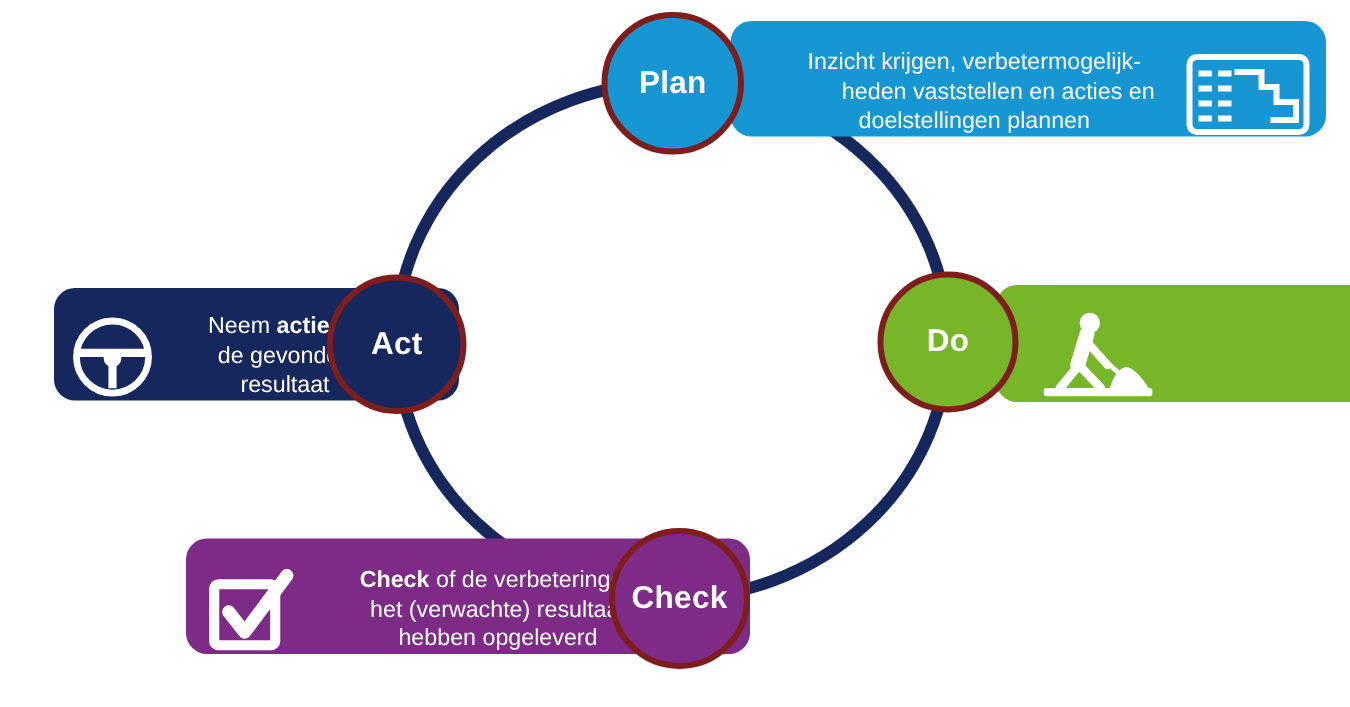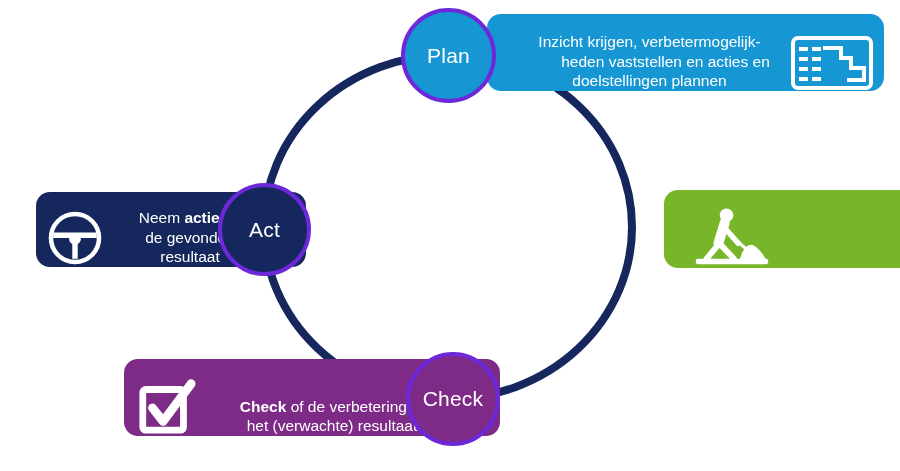--- a/index.html
+++ b/index.html
@@ -11,22 +11,22 @@
   .label{
     position:absolute;z-index:2;border-radius:14px;display:flex;align-items:flex-end;
     color:#fff;
   }
   .label .txt{
     flex:1;text-align:center;font-size:15.5px;line-height:1.26;font-weight:400;
   }
   .label .ic{flex:0 0 auto;display:flex;align-items:center;justify-content:center;}
   .node{
     position:absolute;z-index:3;border-radius:50%;box-sizing:border-box;
-    border:4px solid #6d28d9;display:flex;align-items:center;justify-content:center;
-    color:#fff;font-weight:400;font-size:21px;letter-spacing:.2px;
+    border:4px solid #7f1d1d;display:flex;align-items:center;justify-content:center;
+    color:#fff;font-weight:700;font-size:21px;letter-spacing:.2px;
   }
   .bg-blue{background:#1696d3;}
   .bg-green{background:#77b529;}
   .bg-purple{background:#7d2b87;}
   .bg-navy{background:#15275c;}
 
   
   .label-plan{left:487px;top:14px;width:365px;height:77px;padding:0 10px 0 22px;}
   .node-plan{left:401px;top:8px;width:95px;height:95px;}
   .label-do{left:664px;top:190px;width:216px;height:78px;padding:0 8px 0 30px;}
@@ -79,29 +79,32 @@
         <g stroke="#fff" fill="none" stroke-linecap="round">
           <line x1="34" y1="17" x2="27" y2="40" stroke-width="11"></line>
           <line x1="33" y1="22" x2="49" y2="40" stroke-width="6"></line>
           <line x1="46" y1="36" x2="62" y2="50" stroke-width="3.5"></line>
           <line x1="28" y1="40" x2="44" y2="57" stroke-width="6.5"></line>
           <line x1="28" y1="40" x2="14" y2="57" stroke-width="6.5"></line>
         </g>
       </svg>
     </div>
   </div>
+  <div class="node bg-green node-do">
+    <span>Do</span>
+  </div>
 
   <div class="label bg-purple label-check">
     <div class="ic">
       <svg width="62" height="62" viewBox="0 0 64 64">
         <rect x="7" y="16" width="42" height="42" rx="3" fill="none" stroke="#fff" stroke-width="7"></rect>
         <path d="M17 35 L28 49 L57 10" fill="none" stroke="#fff" stroke-width="9" stroke-linecap="round" stroke-linejoin="round"></path>
       </svg>
     </div>
-    <div class="txt"><span style="font-weight: 700;">Check</span><span style="font-weight: 400;"> of de verbeteringen</span><br><span style="font-weight: 400;">het (verwachte) resultaat</span><br></div>
+    <div class="txt"><span style="font-weight: 700;">Check</span><span style="font-weight: 400;"> of de verbeteringen</span><br><span style="font-weight: 400;">het (verwachte) resultaat</span><br><span style="font-weight: 400;">hebben opgeleverd</span></div>
   </div>
   <div class="node bg-purple node-check">
     <span>Check</span>
   </div>
 
   <div class="label bg-navy label-act">
     <div class="ic">
       <svg width="58" height="58" viewBox="0 0 64 64">
         <circle cx="32" cy="32" r="26.5" fill="none" stroke="#fff" stroke-width="5"></circle>
         <line x1="8" y1="29" x2="56" y2="29" stroke="#fff" stroke-width="6"></line>

